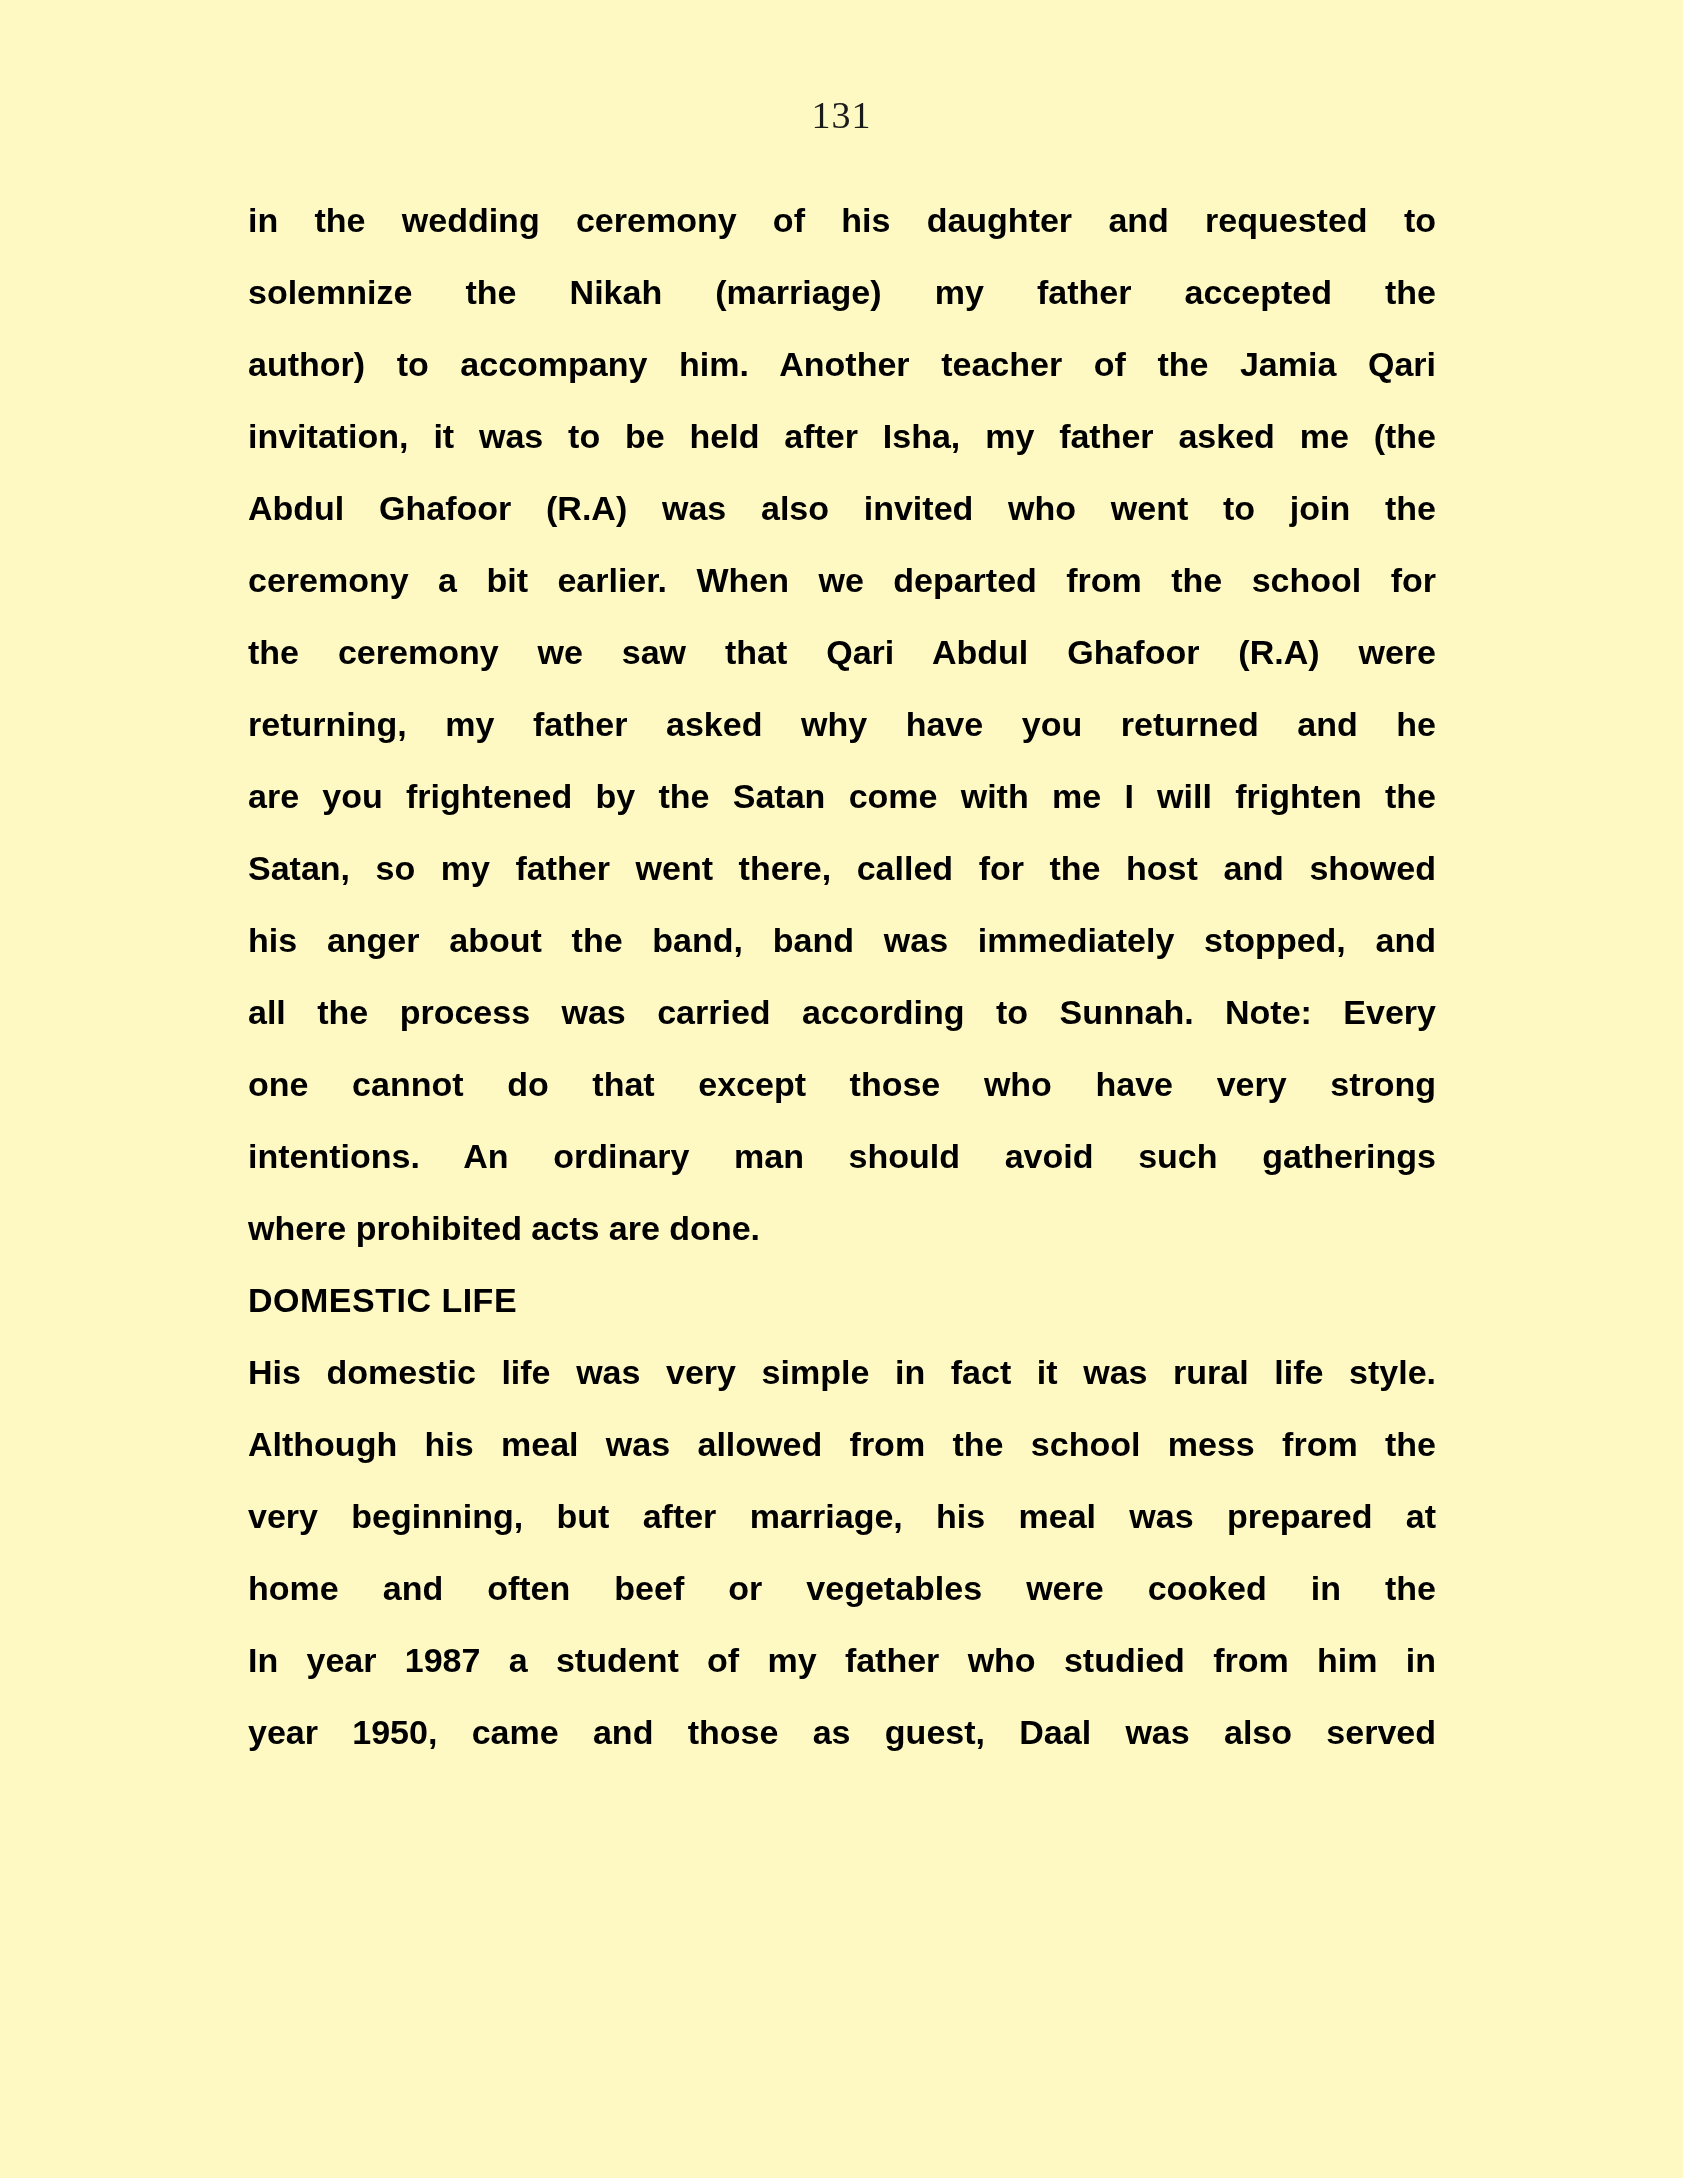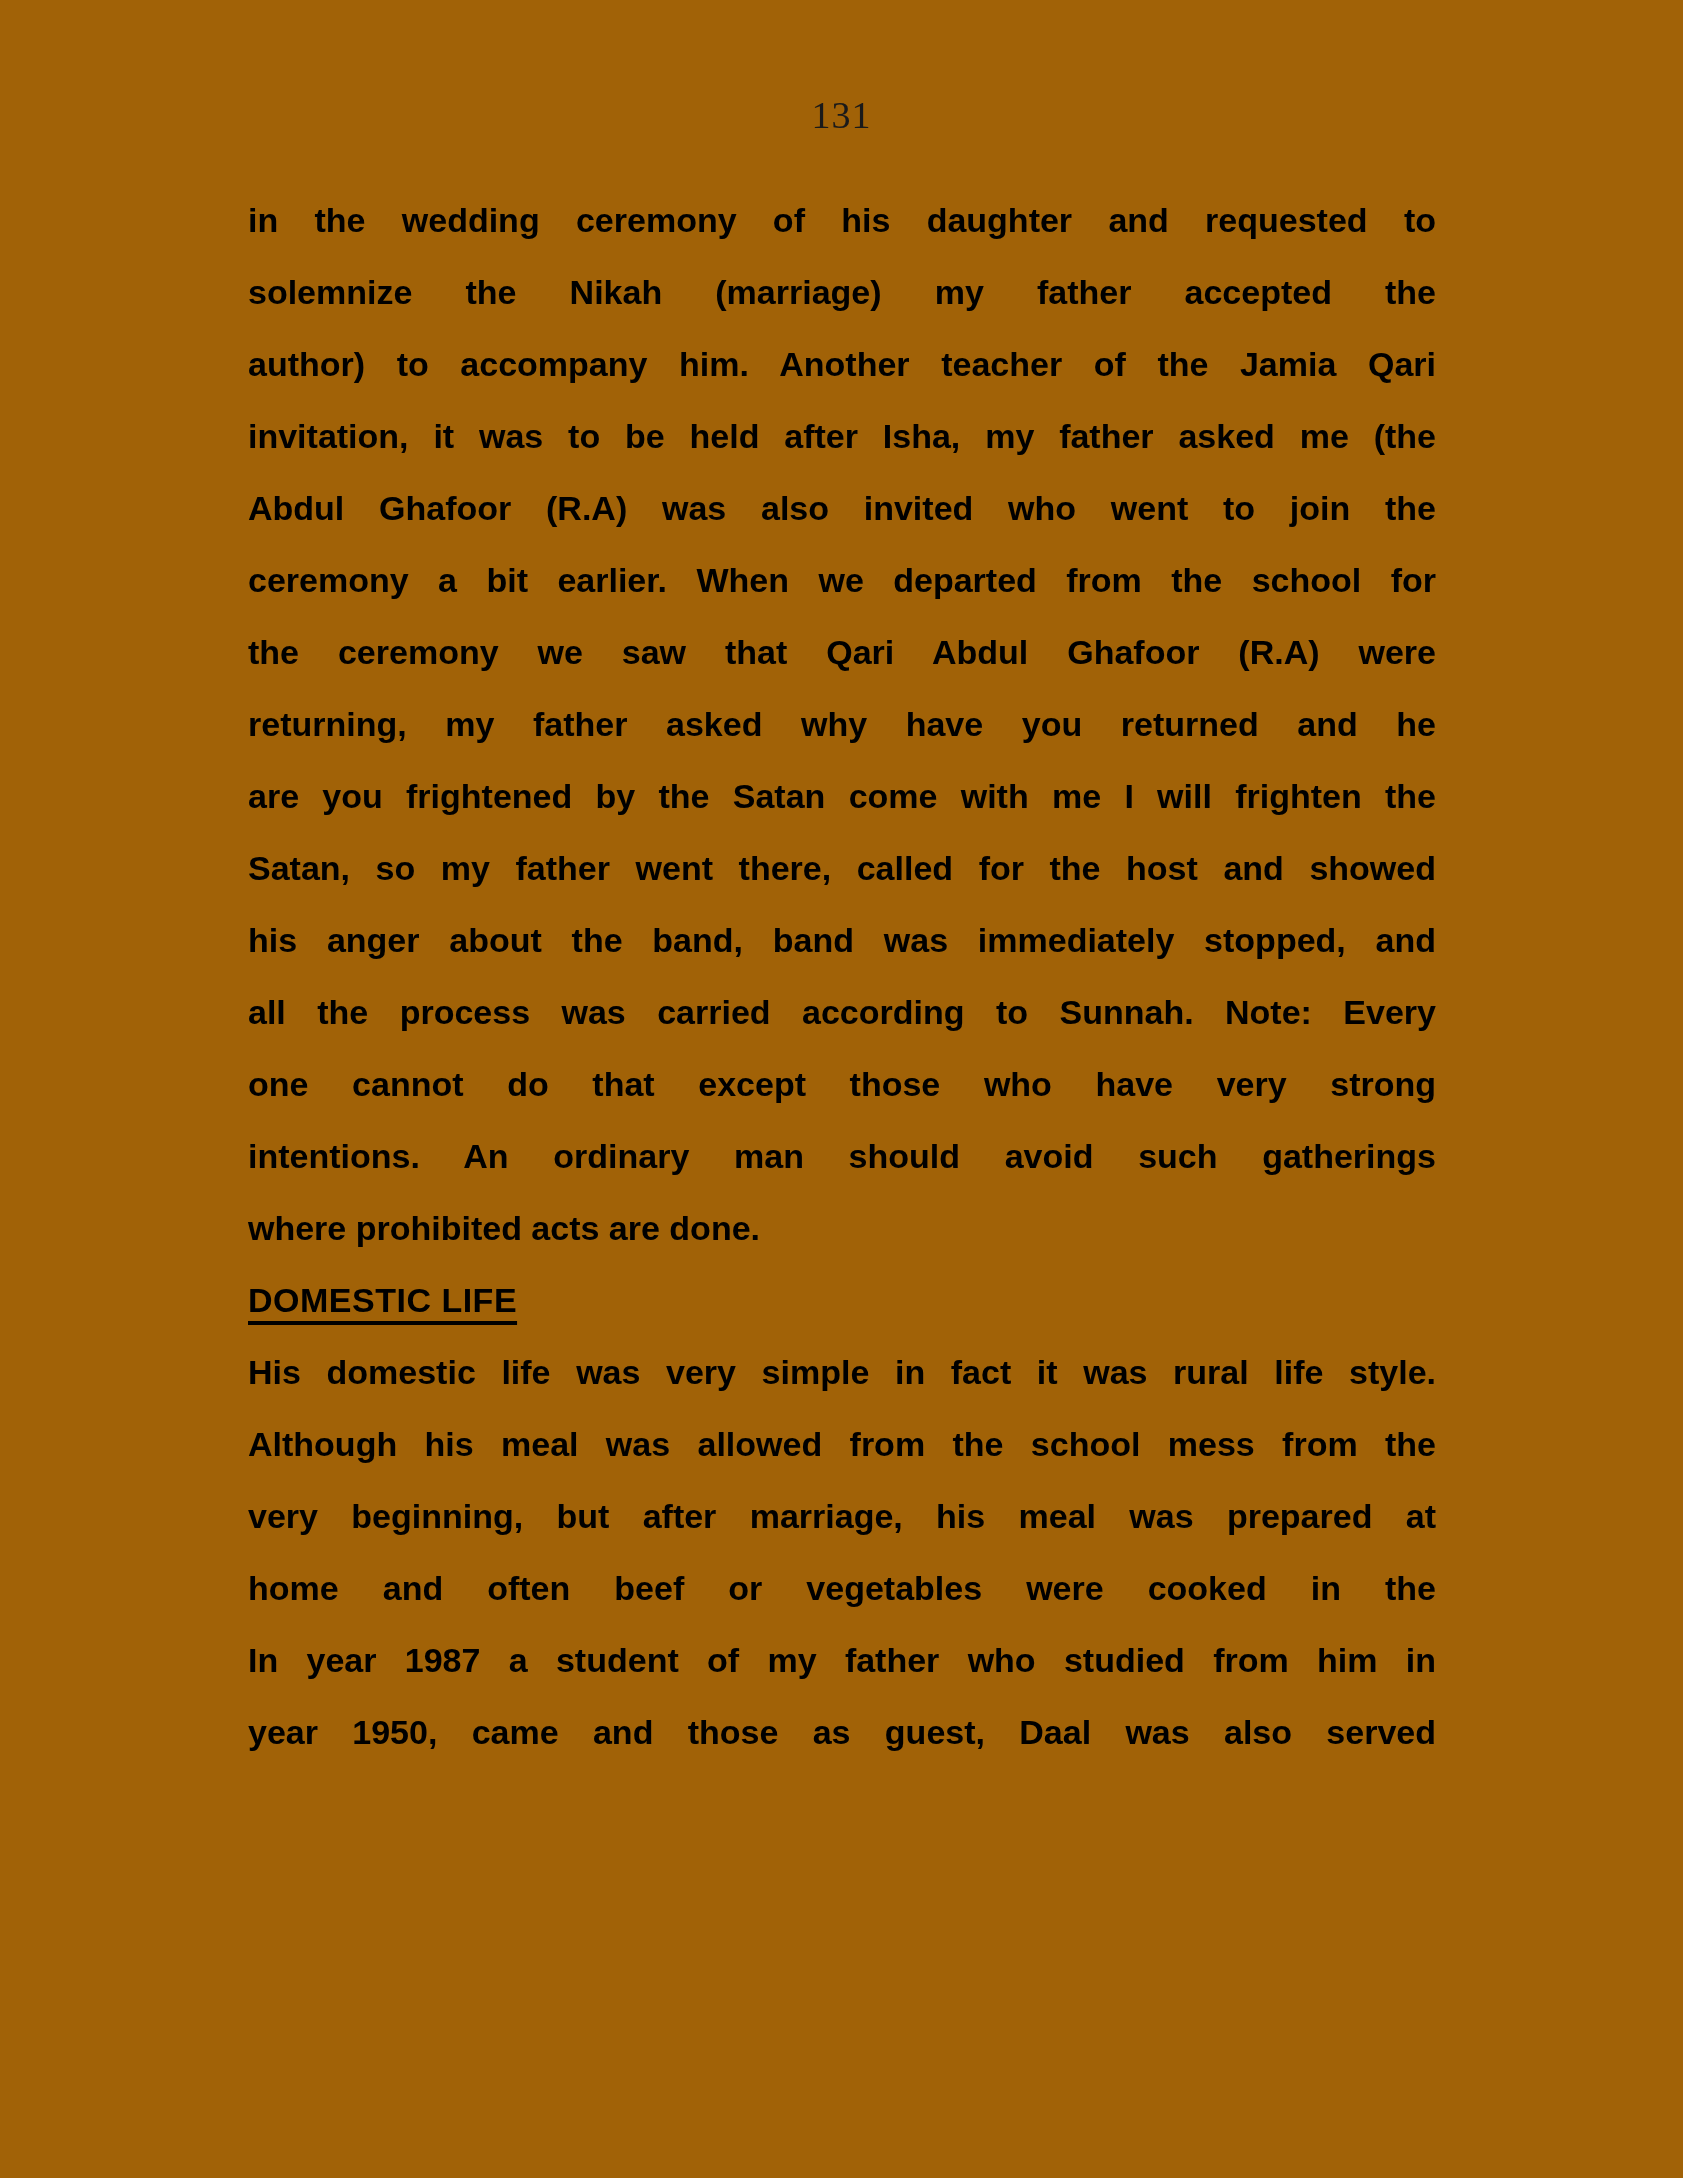--- a/index.html
+++ b/index.html
@@ -5,21 +5,21 @@
   html, body {
     margin: 0;
     padding: 0;
     background: #e8e8e8;
   }
   .page {
     position: relative;
     width: 1683px;
     height: 2178px;
     margin: 0 auto;
-    background: #a16207;
+    background: #fef9c3;
     overflow: hidden;
   }
   .page-number {
     position: absolute;
     top: 93px;
     left: 0;
     width: 100%;
     text-align: center;
     font-family: "Liberation Serif", serif;
     font-size: 38px;
@@ -41,21 +41,20 @@
     line-height: 72px;
     font-size: 34px;
     text-align: justify;
     text-justify: inter-word;
     white-space: nowrap;
     overflow: visible;
   }
   .line.j { text-align-last: justify; }
   .line.l { text-align-last: left; }
   .heading-text {
-    text-decoration: underline;
     text-decoration-thickness: 4px;
     text-underline-offset: 9px;
     letter-spacing: 0.5px;
   }
 </style>
 </head>
 <body>
 
 <div class="page">
   <div class="page-number">131</div>

